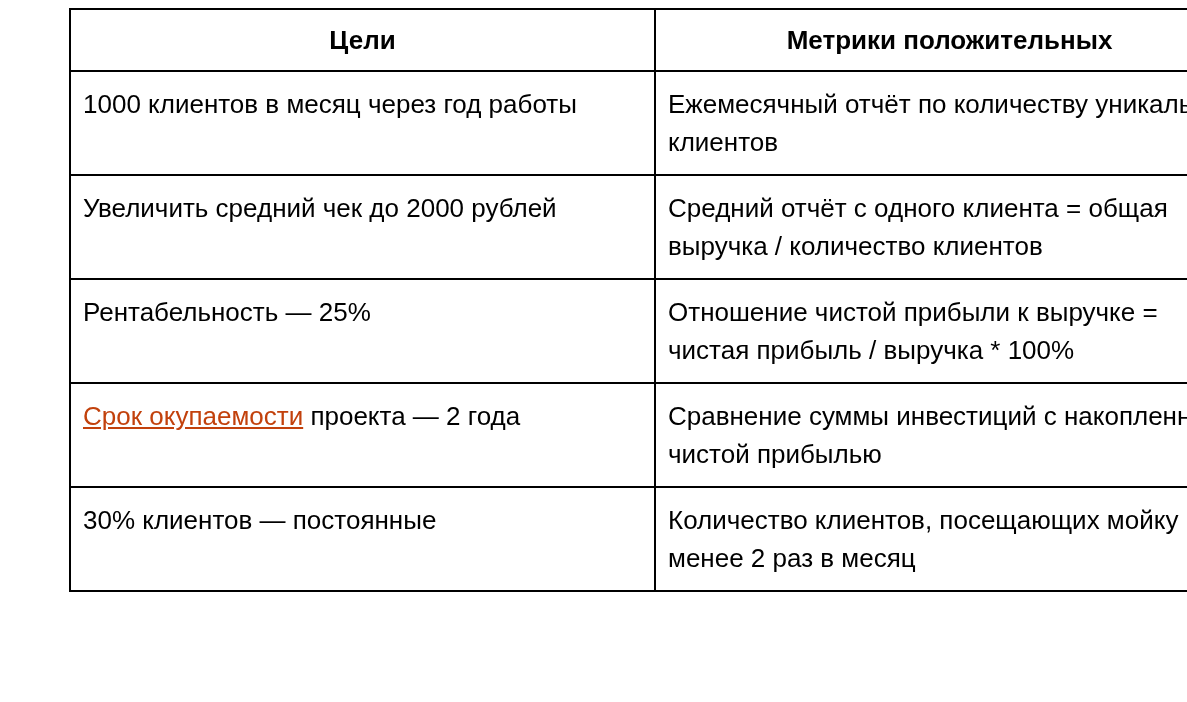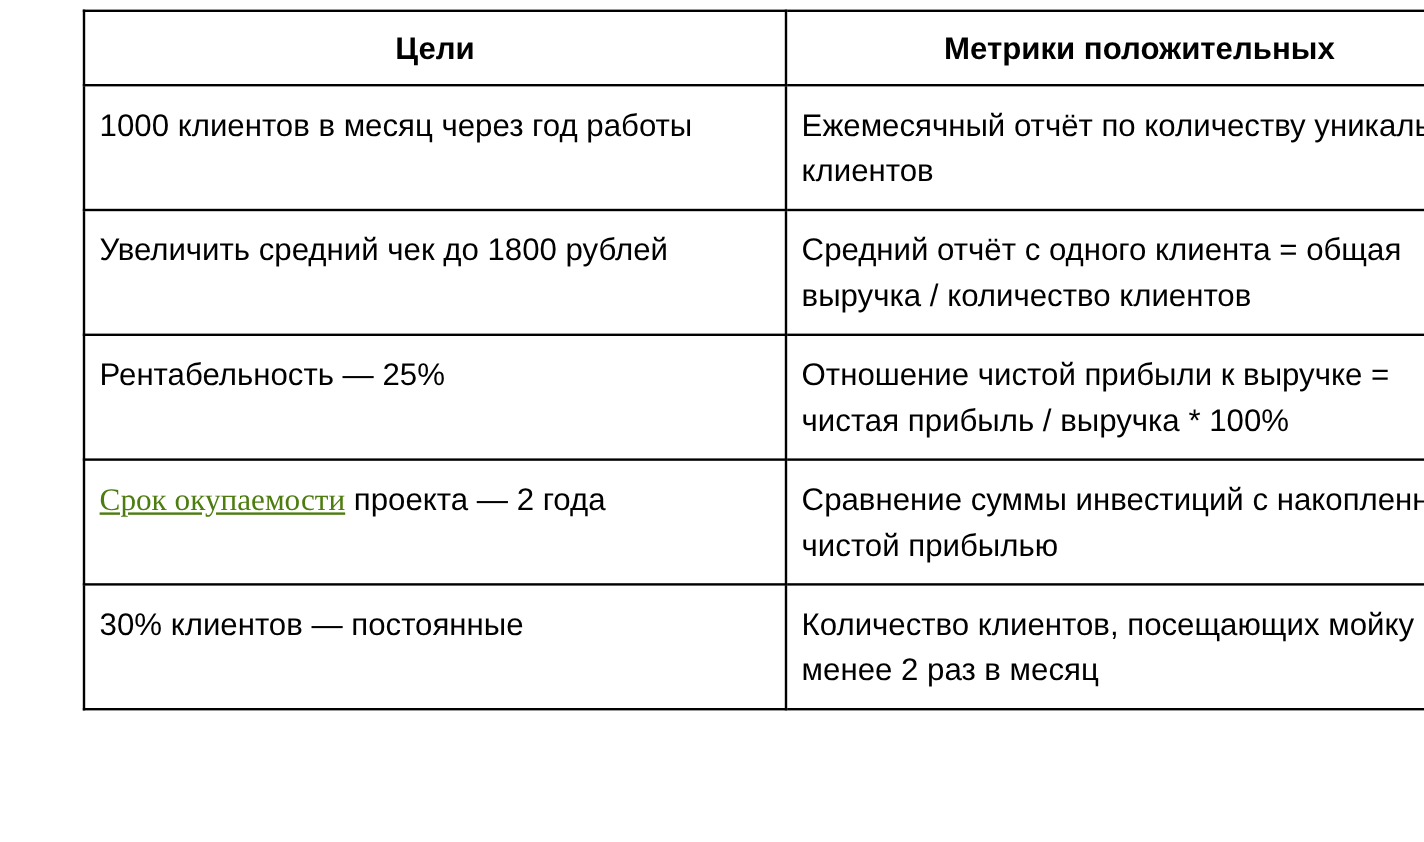--- a/index.html
+++ b/index.html
@@ -6,41 +6,41 @@
   body { width: 1187px; height: 702px; overflow: hidden; position: relative;
          font-family: "Liberation Sans", sans-serif; color: #000; }
   table { position: absolute; left: 21px; top: 8px; border-collapse: collapse;
           table-layout: fixed; width: 1174px; margin-left: 48px; }
   td, th { border: 2px solid #000; vertical-align: top; font-size: 26px;
            line-height: 38px; padding: 0 0 0 12px; text-align: left; }
   th { font-weight: bold; text-align: center; height: 60px; vertical-align: middle; padding: 0; }
   td { height: 104px; padding-top: 13px; box-sizing: border-box; }
   col.c1 { width: 585px; }
   col.c2 { width: 589px; }
-  a.link { color: #4d7c0f; text-decoration: underline; font-family: Liberation Serif, serif; }
+  a.link { color: #c2410c; text-decoration: underline; }
 </style>
 </head>
 <body>
 
 <table>
   <colgroup>
       <col class="c1">
       <col class="c2">
     </colgroup>
   <tbody>
       <tr>
     <th>Цели</th>
     <th>Метрики положительных</th>
   </tr>
   <tr>
     <td>1000 клиентов в месяц через год работы</td>
     <td>Ежемесячный отчёт по количеству уникальных клиентов</td>
   </tr>
   <tr>
-    <td>Увеличить средний чек до 1800 рублей</td>
+    <td>Увеличить средний чек до 2000 рублей</td>
     <td>Средний отчёт с одного клиента = общая выручка / количество клиентов</td>
   </tr>
   <tr>
     <td>Рентабельность — 25%</td>
     <td>Отношение чистой прибыли к выручке = чистая прибыль / выручка * 100%</td>
   </tr>
   <tr>
     <td><a class="link" href="#">Срок окупаемости</a><span> проекта — 2 года</span></td>
     <td>Сравнение суммы инвестиций с накопленной чистой прибылью</td>
   </tr>

